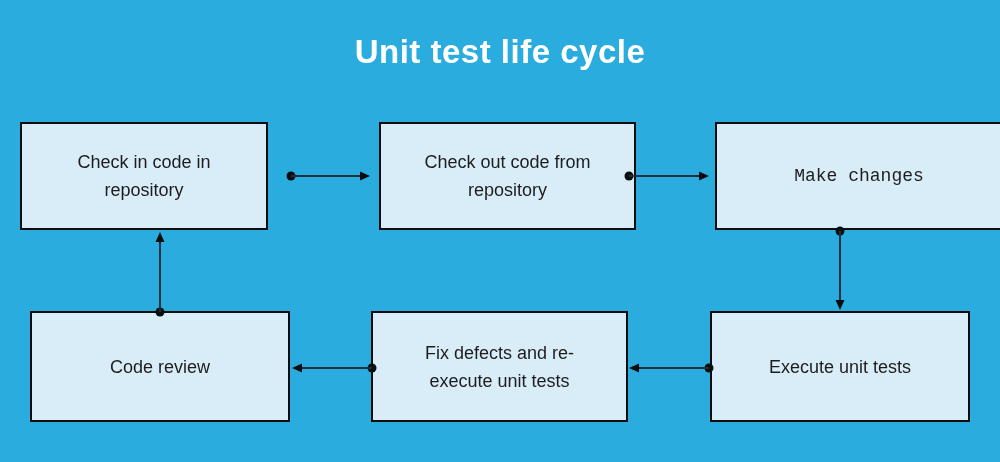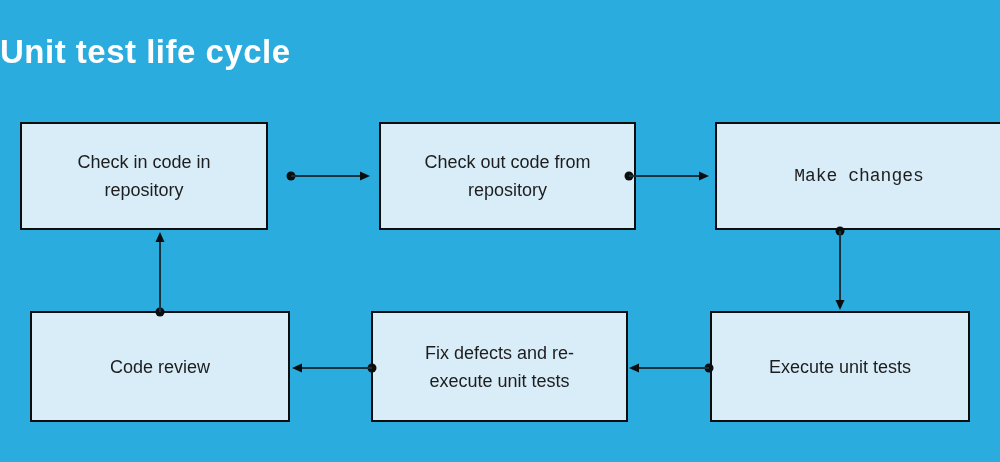--- a/index.html
+++ b/index.html
@@ -17,20 +17,21 @@
     width: 1000px;
     height: 462px;
     background: var(--background, #2aacde);
   }
   .title {
     position: absolute;
     top: 31px;
     left: 0;
     width: 1000px;
     margin: 0;
+    text-align: center;
     font-size: 33px;
     line-height: 42px;
     font-weight: bold;
     letter-spacing: 0.5px;
     color: var(--title-text, #ffffff);
   }
   .node {
     position: absolute;
     box-sizing: border-box;
     background: var(--box-fill, #d9edf8);

